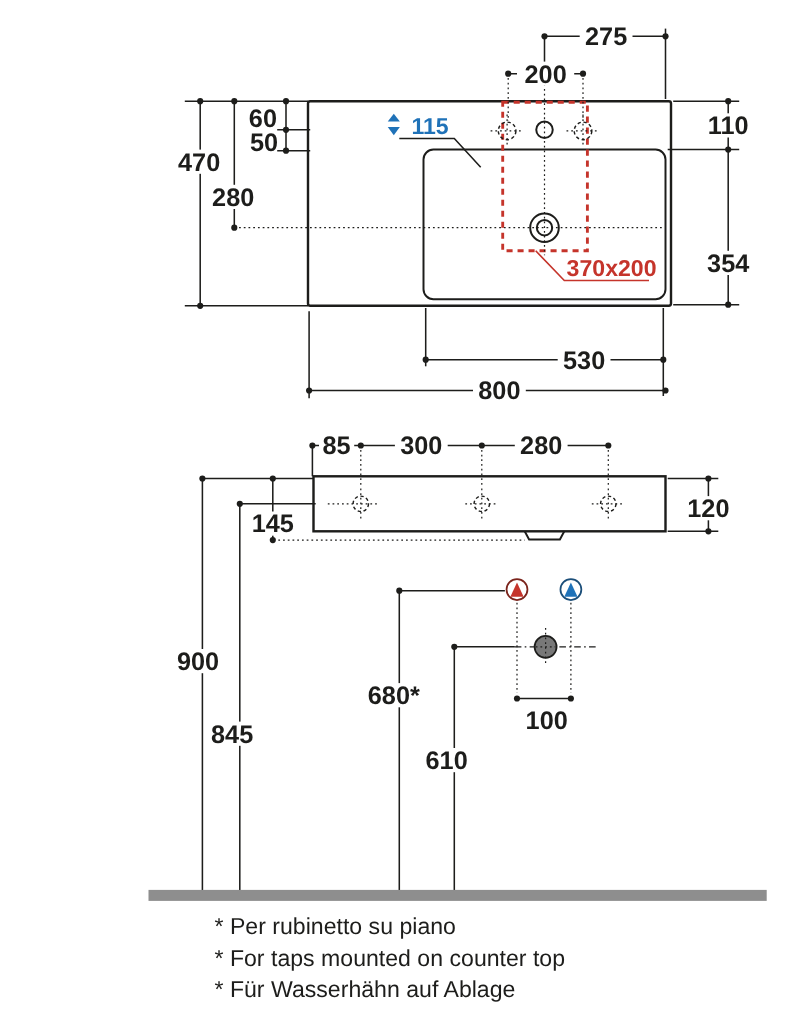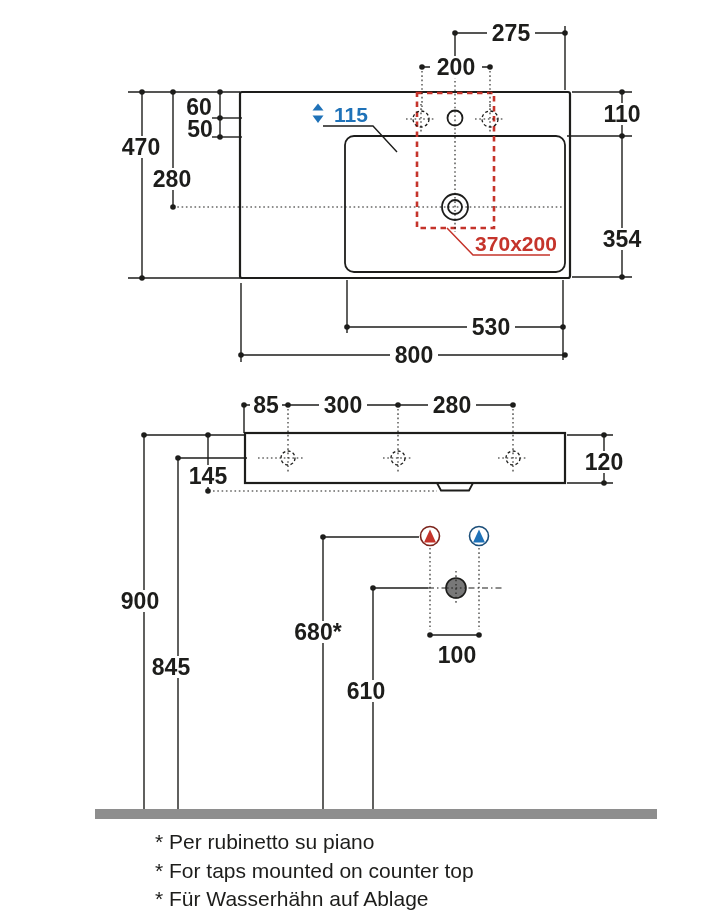--- a/index.html
+++ b/index.html
@@ -1,16 +1,16 @@
 <!DOCTYPE html>
 <html><head>
 <meta charset="utf-8">
 <style>
   html,body{margin:0;padding:0;background:#ffffff;}
-  #stage{position:relative;width:674px;height:923px;background:#ffffff;overflow:hidden;}
+  #stage{position:relative;width:674px;height:923px;background:#ffffff;overflow:hidden;margin-left:40px;}
   svg{display:block;}
   .ln{stroke:#1d1d1b;stroke-width:1.4;fill:none;stroke-linecap:butt;}
   .obj{stroke:#1d1d1b;stroke-width:2.2;fill:none;}
   .obj2{stroke:#1d1d1b;stroke-width:1.8;fill:none;}
   .dotted{stroke:#1d1d1b;stroke-width:1.1;fill:none;stroke-dasharray:1.6 2.7;}
   .dashc{stroke:#1d1d1b;stroke-width:1.3;fill:none;stroke-dasharray:3 2.4;}
   .dashdot{stroke:#1d1d1b;stroke-width:1.2;fill:none;stroke-dasharray:6 3 1.5 3;}
   .reddash{stroke-width:2.6;fill:none;stroke-dasharray:5.5 4.5;}
   .redln{stroke-width:1.5;fill:none;}
   .dot{fill:#1d1d1b;stroke:none;}

